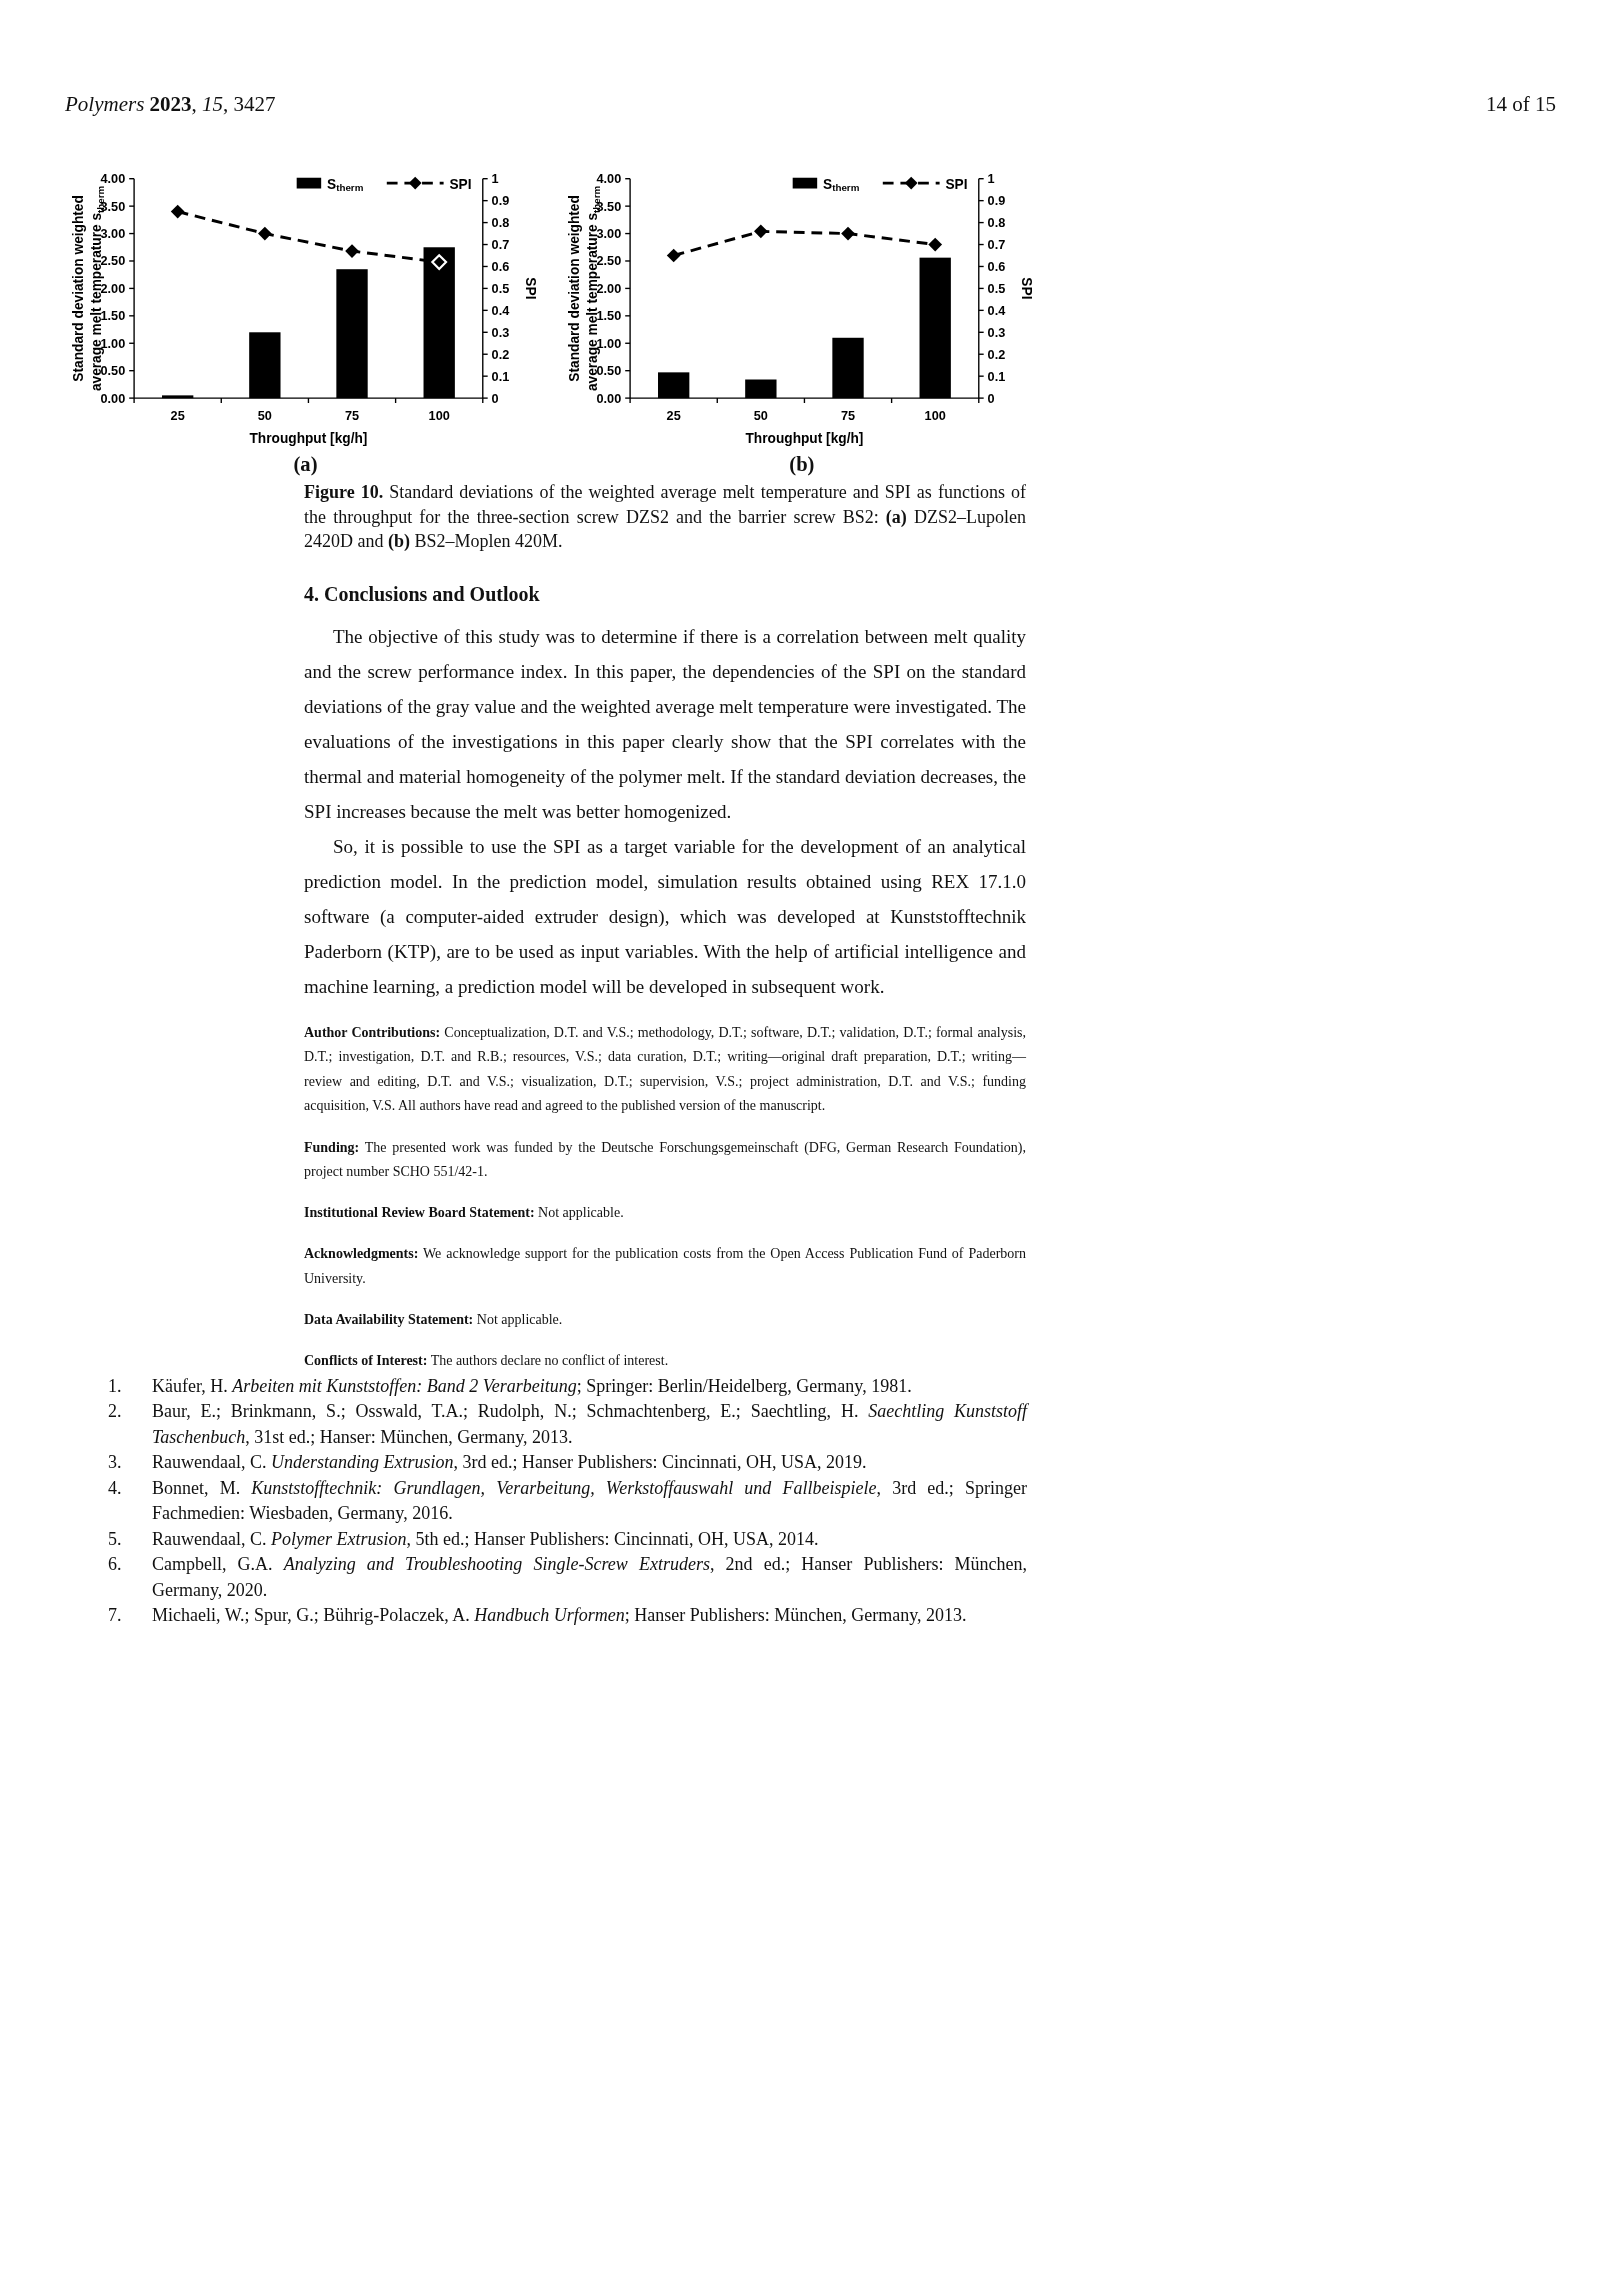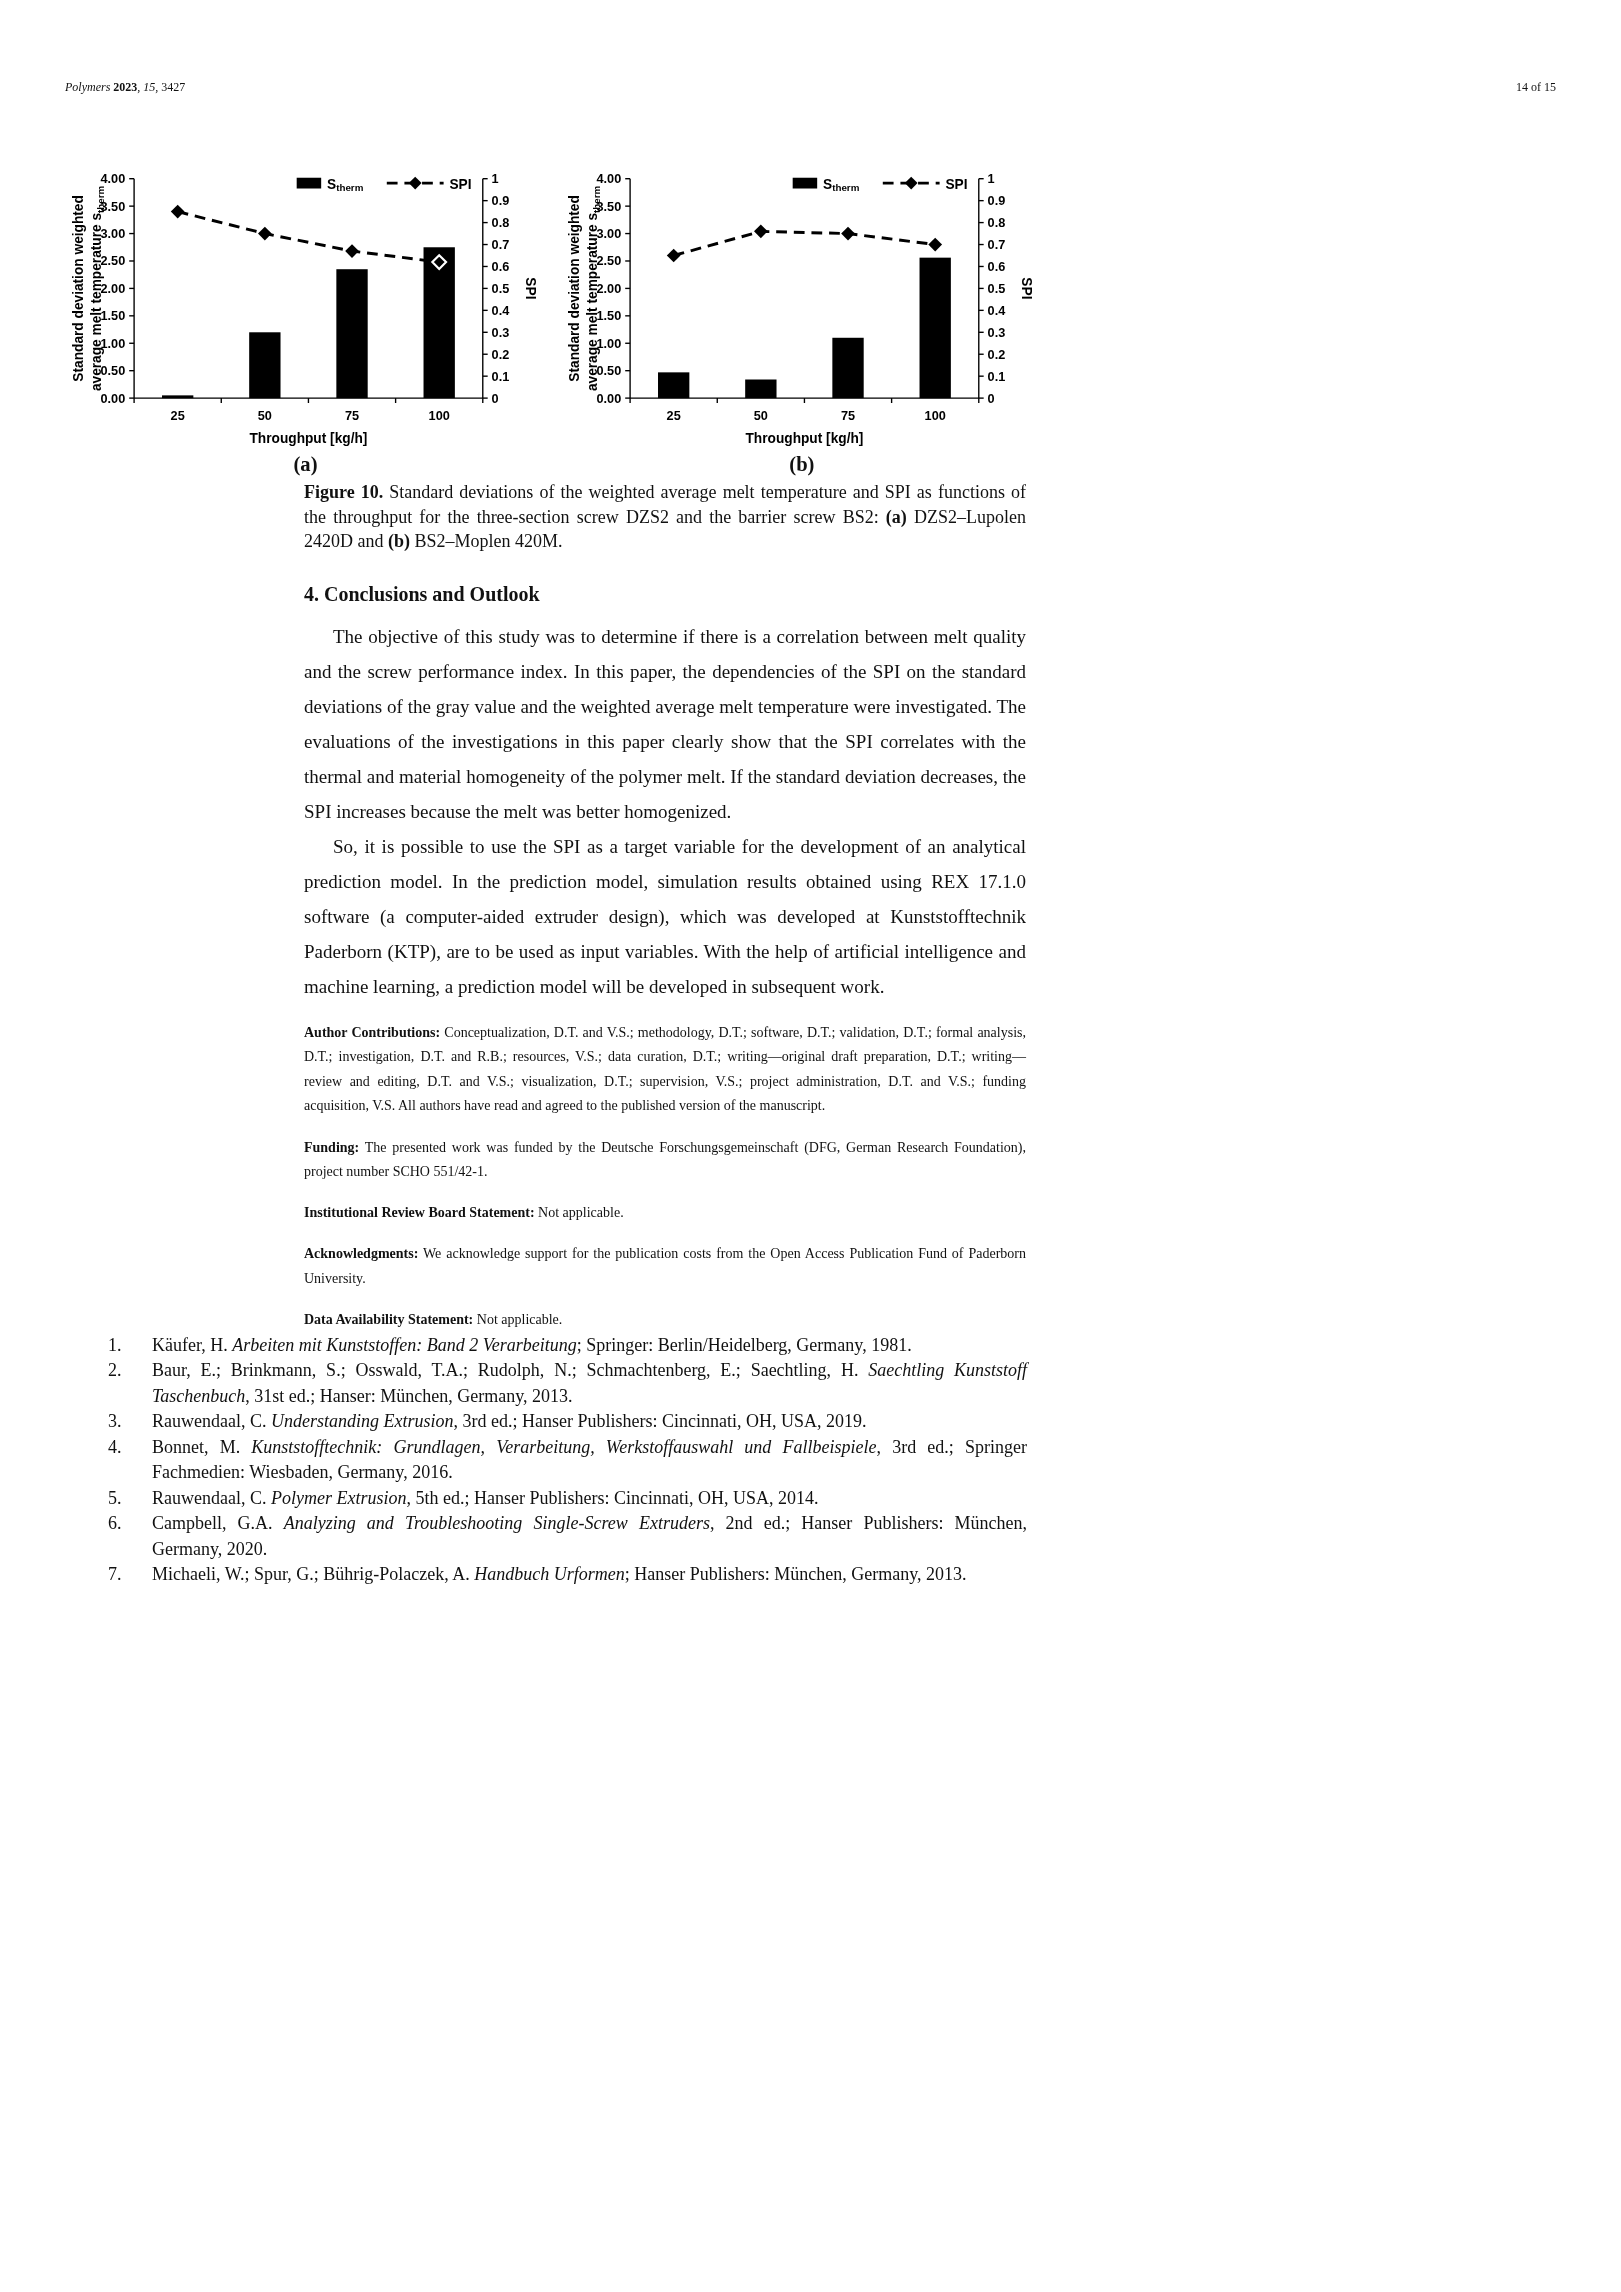--- a/index.html
+++ b/index.html
@@ -10,23 +10,23 @@
     margin: 0 auto;
     background: #ffffff;
     color: #111111;
     font-family: "Liberation Serif", "DejaVu Serif", serif;
     overflow: hidden;
   }
   .b { font-weight: bold; }
   .i { font-style: italic; }
 
   .header {
-    position: absolute; top: 80px; left: 65px; right: 65px;
+    position: absolute; top: 92px; left: 65px; right: 65px;
     display: flex; justify-content: space-between; align-items: baseline;
-    font-size: 12px;
+    font-size: 21px;
   }
 
   .charts {
     position: absolute; top: 165px; left: 71px;
     display: flex; gap: 27.4px;
   }
   .chart-wrap { width: 469px; }
   .chart-wrap svg { display: block; }
   svg text { font-family: "Liberation Sans", "DejaVu Sans", sans-serif; font-weight: bold; fill: #000; }
   svg .tick { font-size: 13px; }
@@ -226,20 +226,21 @@
       <p class="statement"><span class="stmt-label">Author Contributions:</span> <span>Conceptualization, D.T. and V.S.; methodology, D.T.; software, D.T.; validation, D.T.; formal analysis, D.T.; investigation, D.T. and R.B.; resources, V.S.; data curation, D.T.; writing—original draft preparation, D.T.; writing—review and editing, D.T. and V.S.; visualization, D.T.; supervision, V.S.; project administration, D.T. and V.S.; funding acquisition, V.S. All authors have read and agreed to the published version of the manuscript.</span></p>
 
       <p class="statement"><span class="stmt-label">Funding:</span> <span>The presented work was funded by the Deutsche Forschungsgemeinschaft (DFG, German Research Foundation), project number SCHO 551/42-1.</span></p>
 
       <p class="statement"><span class="stmt-label">Institutional Review Board Statement:</span> <span>Not applicable.</span></p>
 
       <p class="statement"><span class="stmt-label">Acknowledgments:</span> <span>We acknowledge support for the publication costs from the Open Access Publication Fund of Paderborn University.</span></p>
 
       <p class="statement"><span class="stmt-label">Data Availability Statement:</span> <span>Not applicable.</span></p>
 
+      <p class="statement"><span class="stmt-label">Conflicts of Interest:</span> <span>The authors declare no conflict of interest.</span></p>
 
     </div>
 
     <div>
         <div class="ref"><span class="ref-num">1.</span><span>Käufer, H. </span><span class="i">Arbeiten mit Kunststoffen: Band 2 Verarbeitung</span><span>; Springer: Berlin/Heidelberg, Germany, 1981.</span></div>
         <div class="ref"><span class="ref-num">2.</span><span>Baur, E.; Brinkmann, S.; Osswald, T.A.; Rudolph, N.; Schmachtenberg, E.; Saechtling, H. </span><span class="i">Saechtling Kunststoff Taschenbuch</span><span>, 31st ed.; Hanser: München, Germany, 2013.</span></div>
         <div class="ref"><span class="ref-num">3.</span><span>Rauwendaal, C. </span><span class="i">Understanding Extrusion</span><span>, 3rd ed.; Hanser Publishers: Cincinnati, OH, USA, 2019.</span></div>
         <div class="ref"><span class="ref-num">4.</span><span>Bonnet, M. </span><span class="i">Kunststofftechnik: Grundlagen, Verarbeitung, Werkstoffauswahl und Fallbeispiele</span><span>, 3rd ed.; Springer Fachmedien: Wiesbaden, Germany, 2016.</span></div>
         <div class="ref"><span class="ref-num">5.</span><span>Rauwendaal, C. </span><span class="i">Polymer Extrusion</span><span>, 5th ed.; Hanser Publishers: Cincinnati, OH, USA, 2014.</span></div>
         <div class="ref"><span class="ref-num">6.</span><span>Campbell, G.A. </span><span class="i">Analyzing and Troubleshooting Single-Screw Extruders</span><span>, 2nd ed.; Hanser Publishers: München, Germany, 2020.</span></div>

